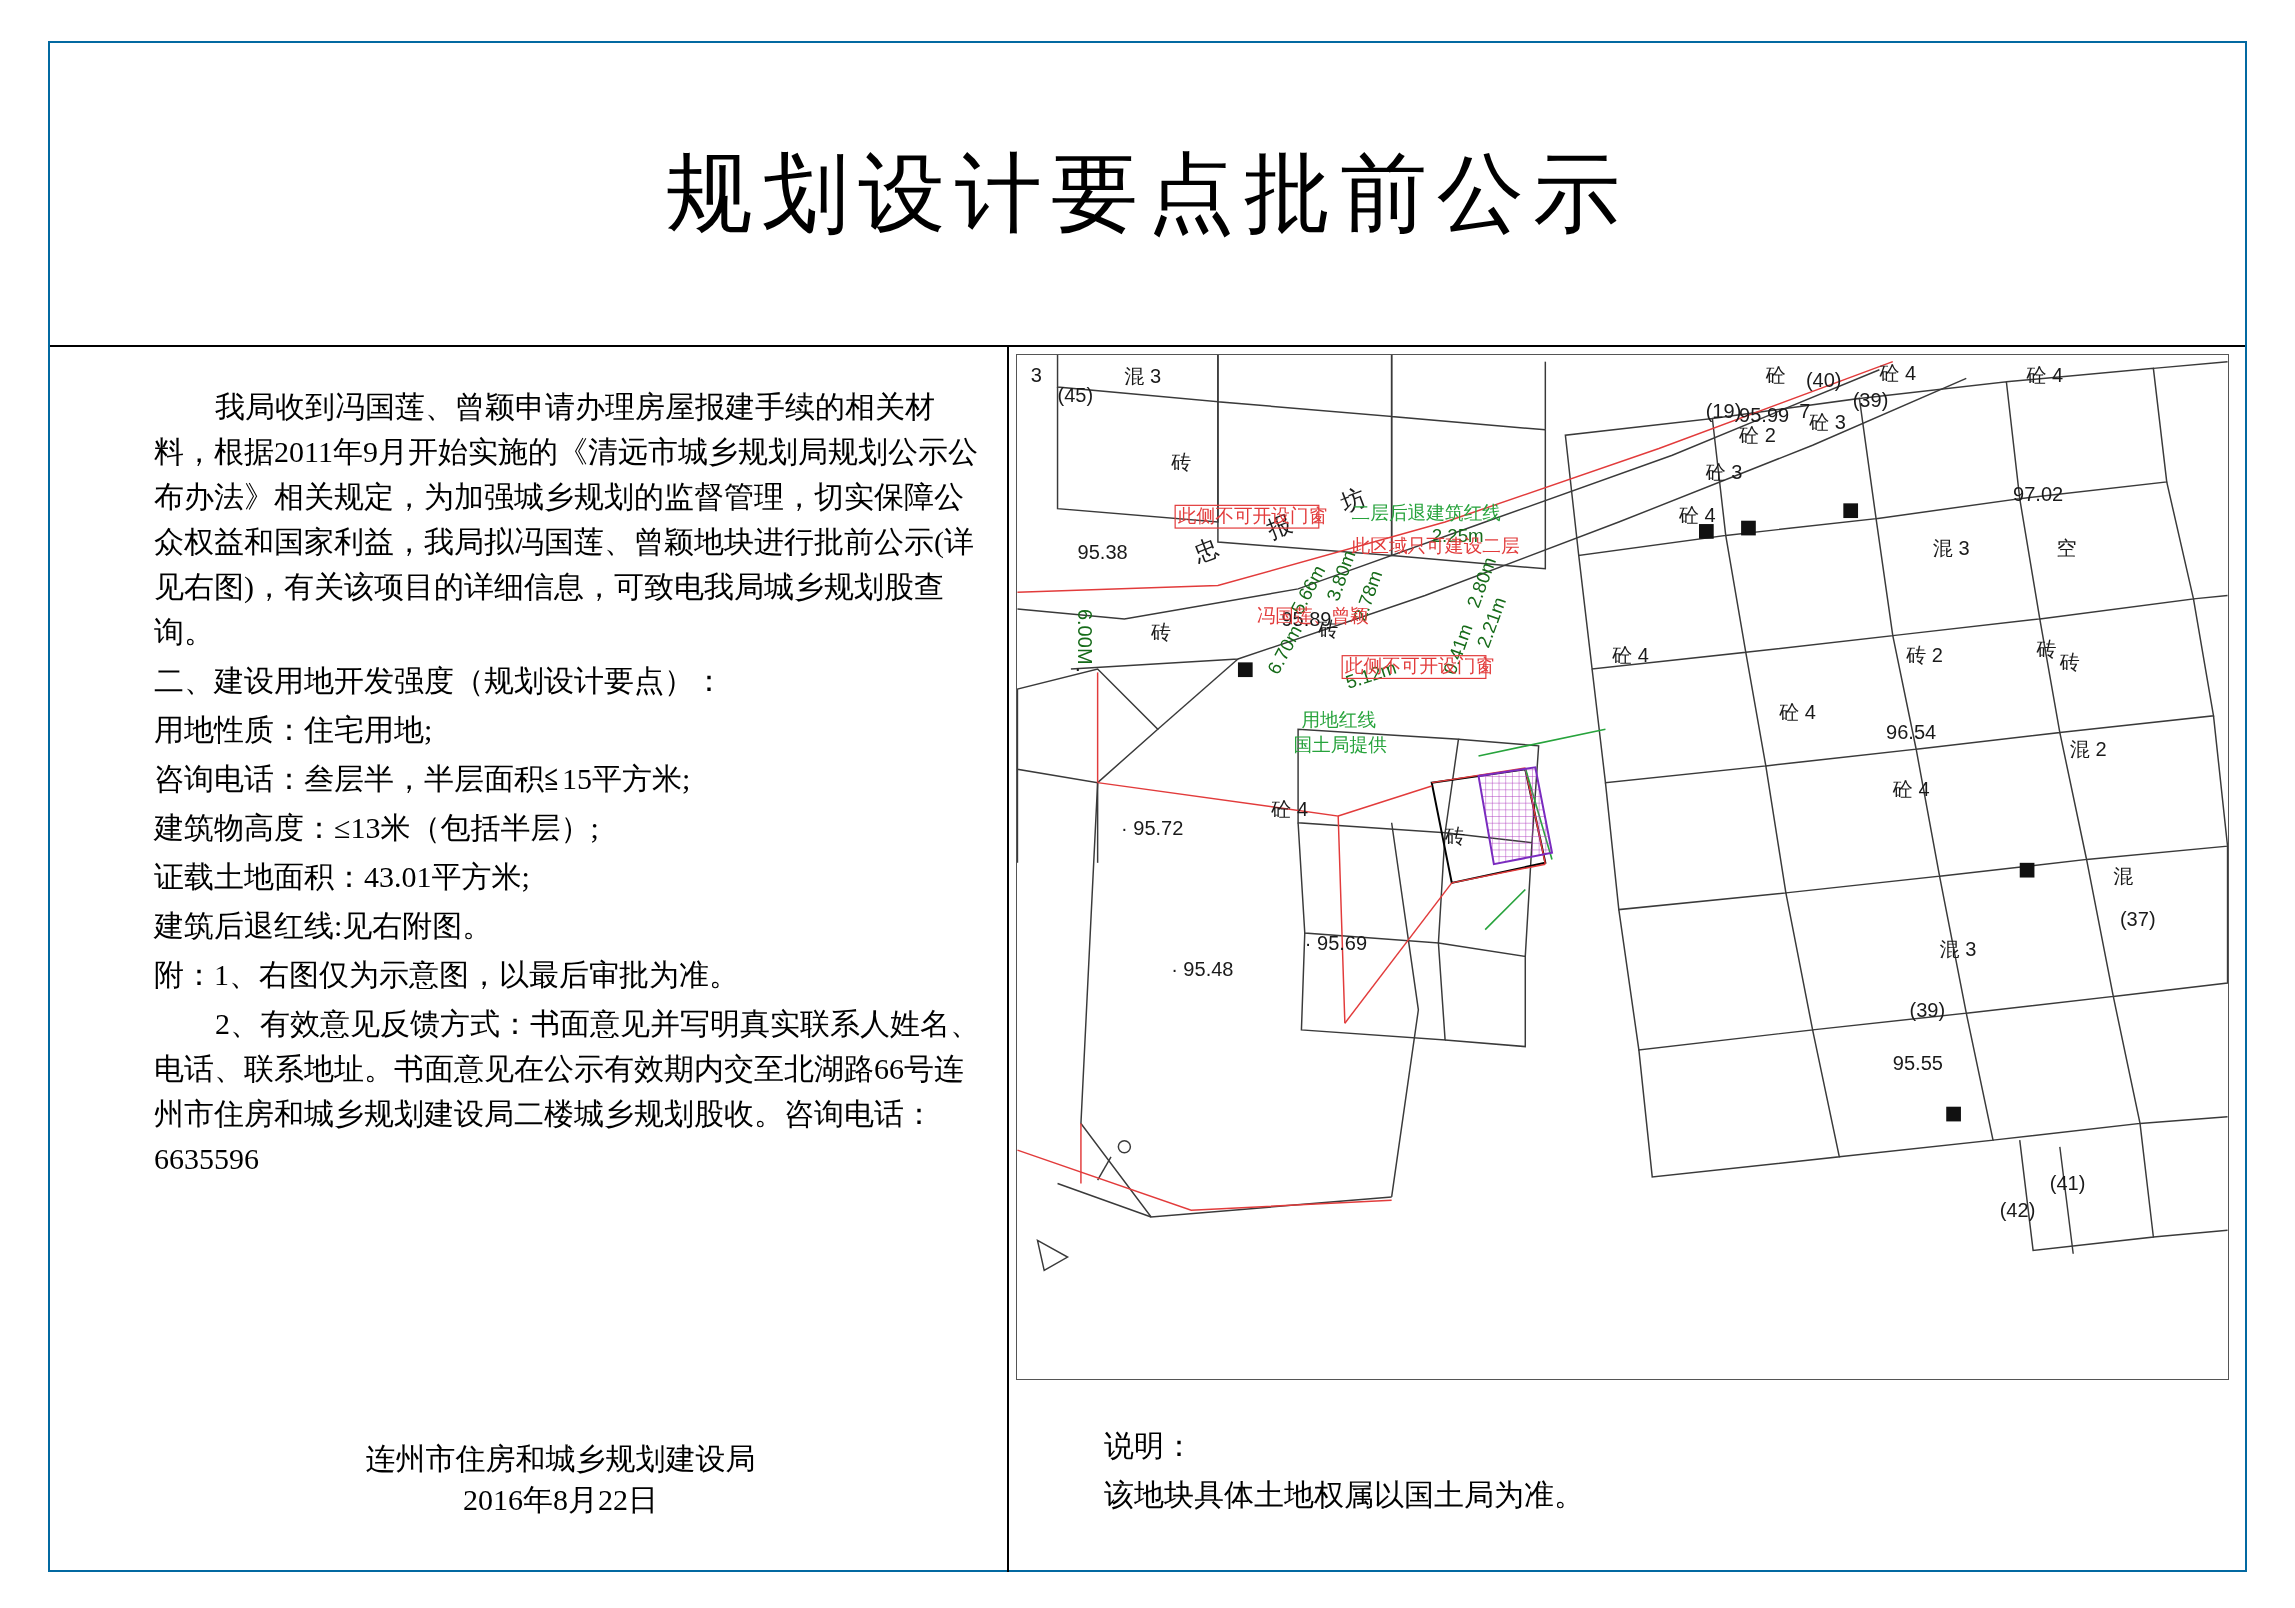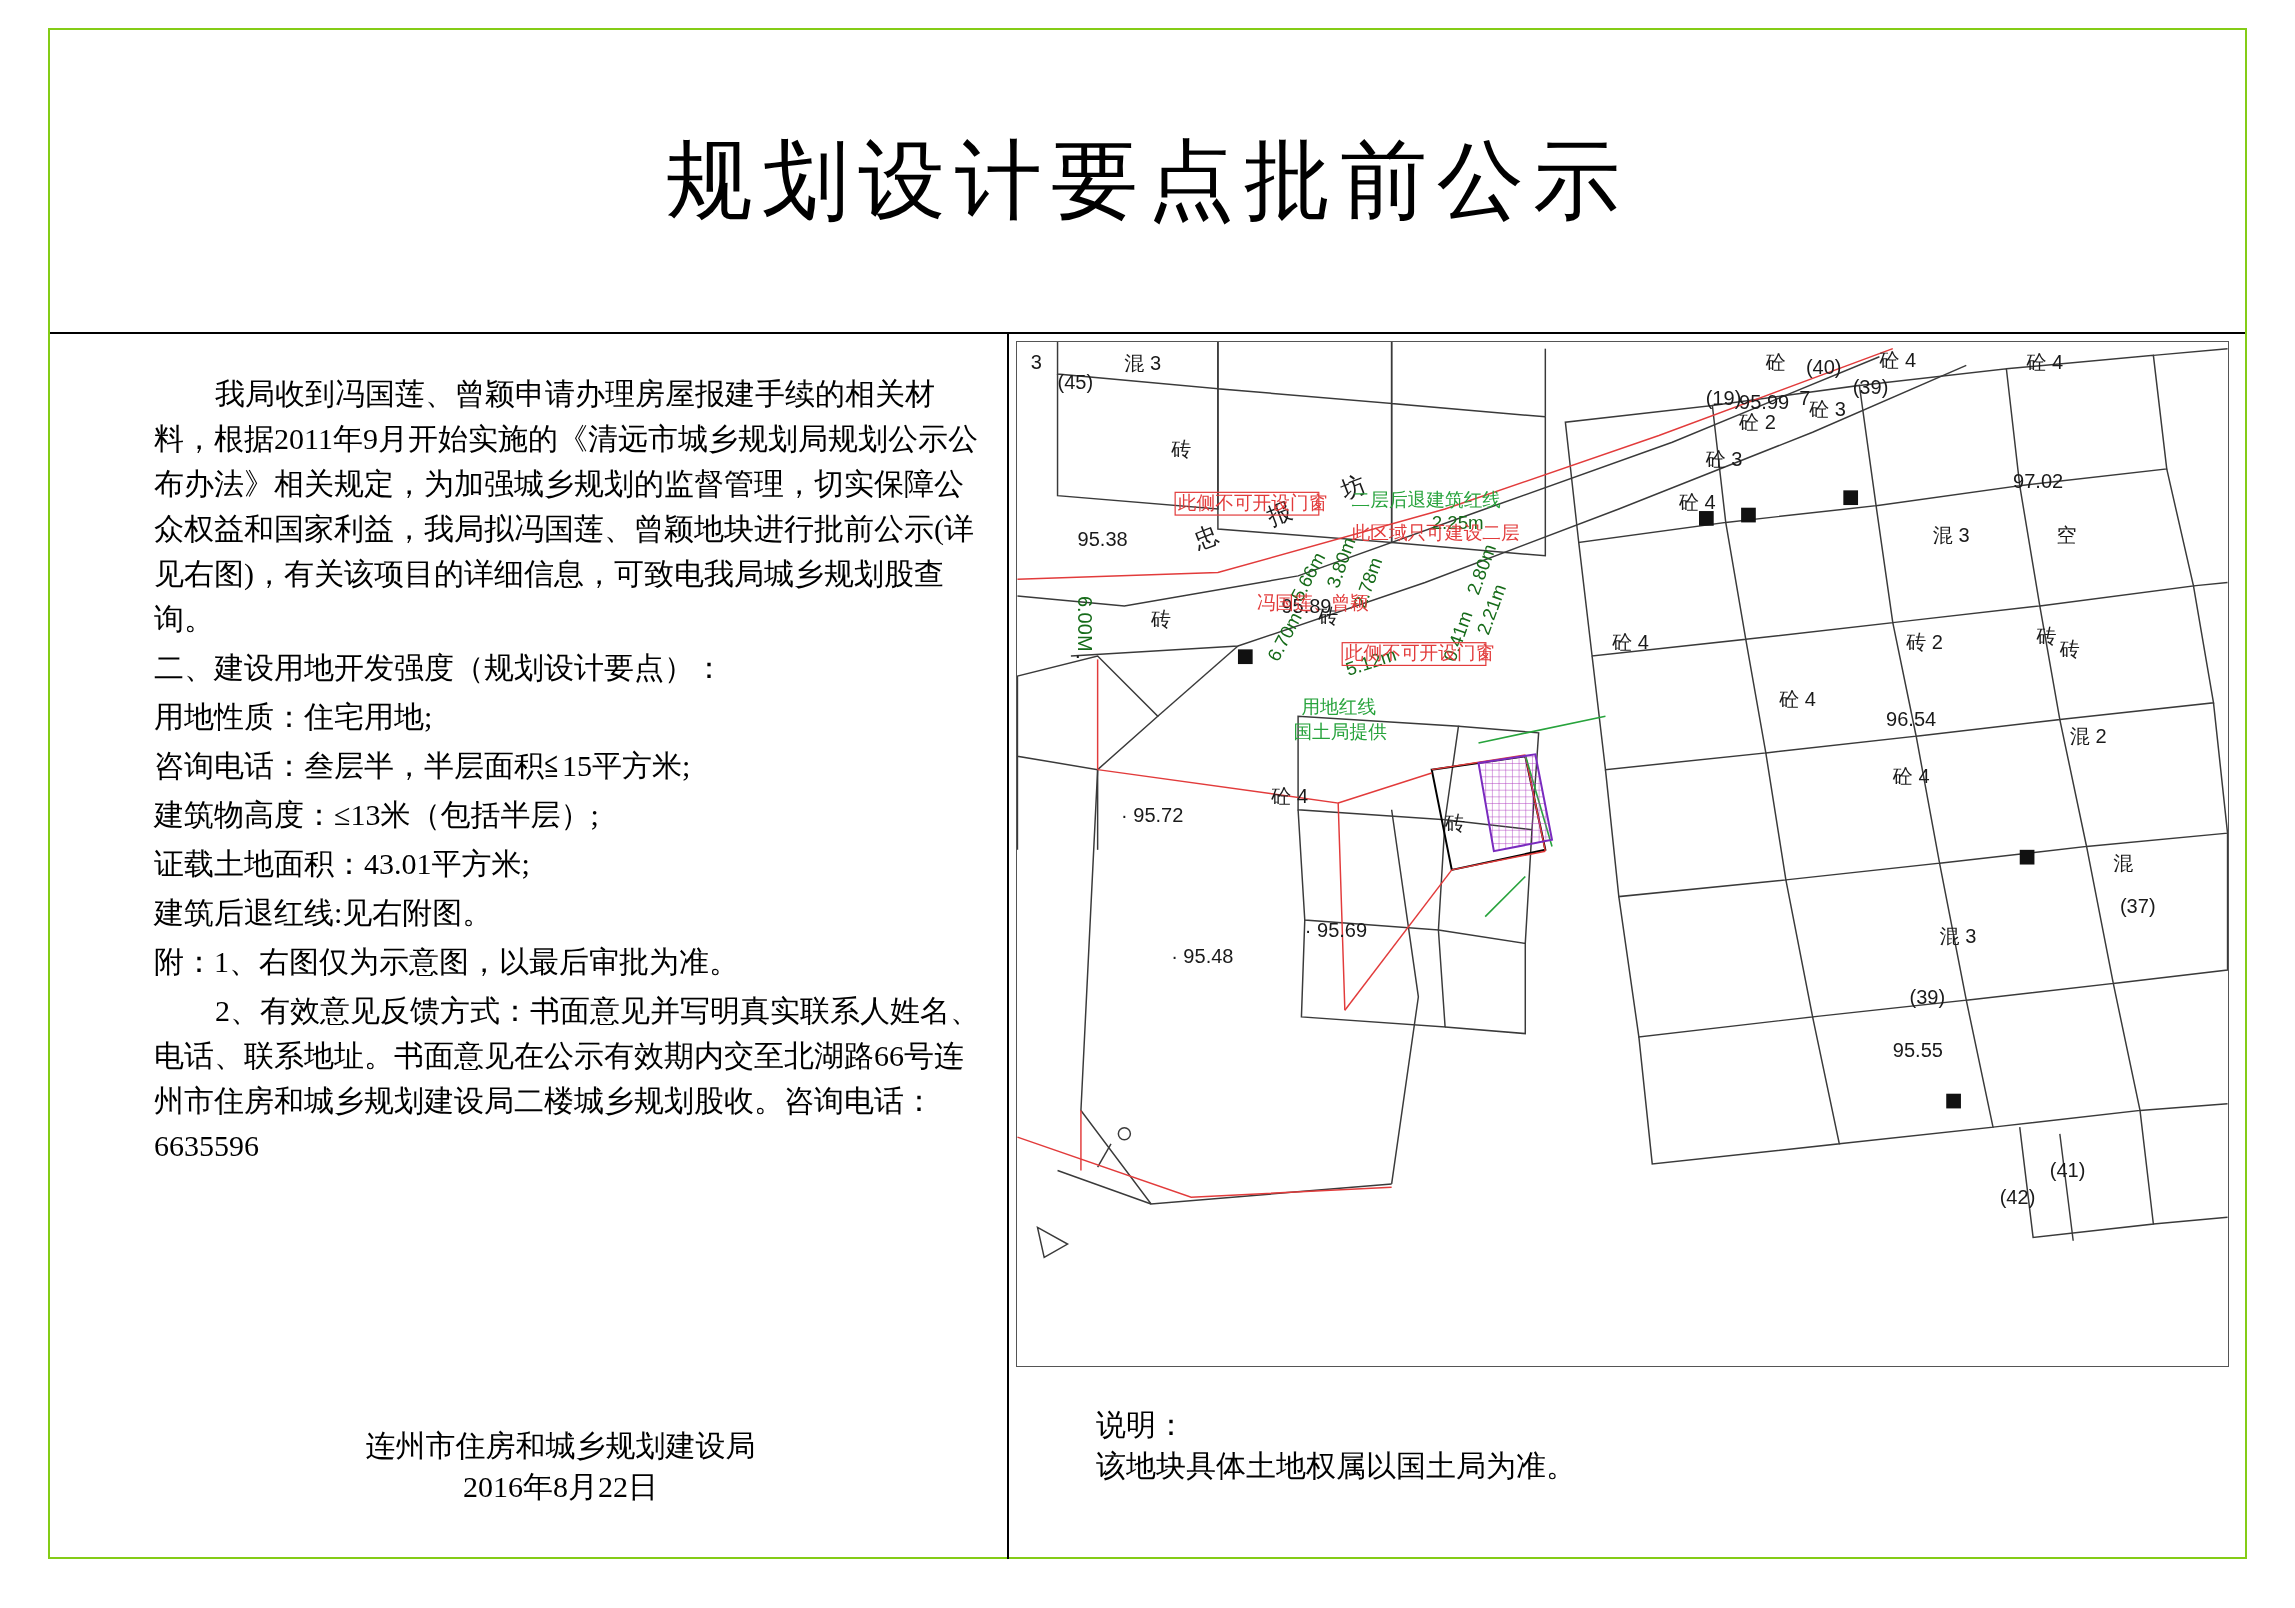--- a/index.html
+++ b/index.html
@@ -10,24 +10,24 @@
   body {
     width: 2295px;
     height: 1609px;
     font-family: "Liberation Serif", serif;
     color: #000000;
     overflow: hidden;
   }
   .page {
     position: absolute;
     left: 48px;
-    top: 28px;
+    top: 41px;
     width: 2199px;
     height: 1531px;
-    border: 2px solid #84cc16;
+    border: 2px solid #0369a1;
     box-sizing: border-box;
   }
   .title-bar {
     position: absolute;
     left: 0;
     top: 0;
     width: 100%;
     height: 304px;
     border-bottom: 2px solid #000000;
     box-sizing: border-box;
@@ -101,21 +101,21 @@
     background: #ffffff;
   }
   .draw-wrap svg { display: block; }
   .note {
     position: absolute;
     left: 87px;
     top: 1070px;
     font-size: 30px;
     line-height: 41px;
   }
-  .note p { margin: 0; }
+  .note p { margin: 8px; }
 </style>
 </head>
 <body>
 
 <div class="page">
 
   <div class="title-bar">
     <div class="title-text">规划设计要点批前公示</div>
   </div>
 

